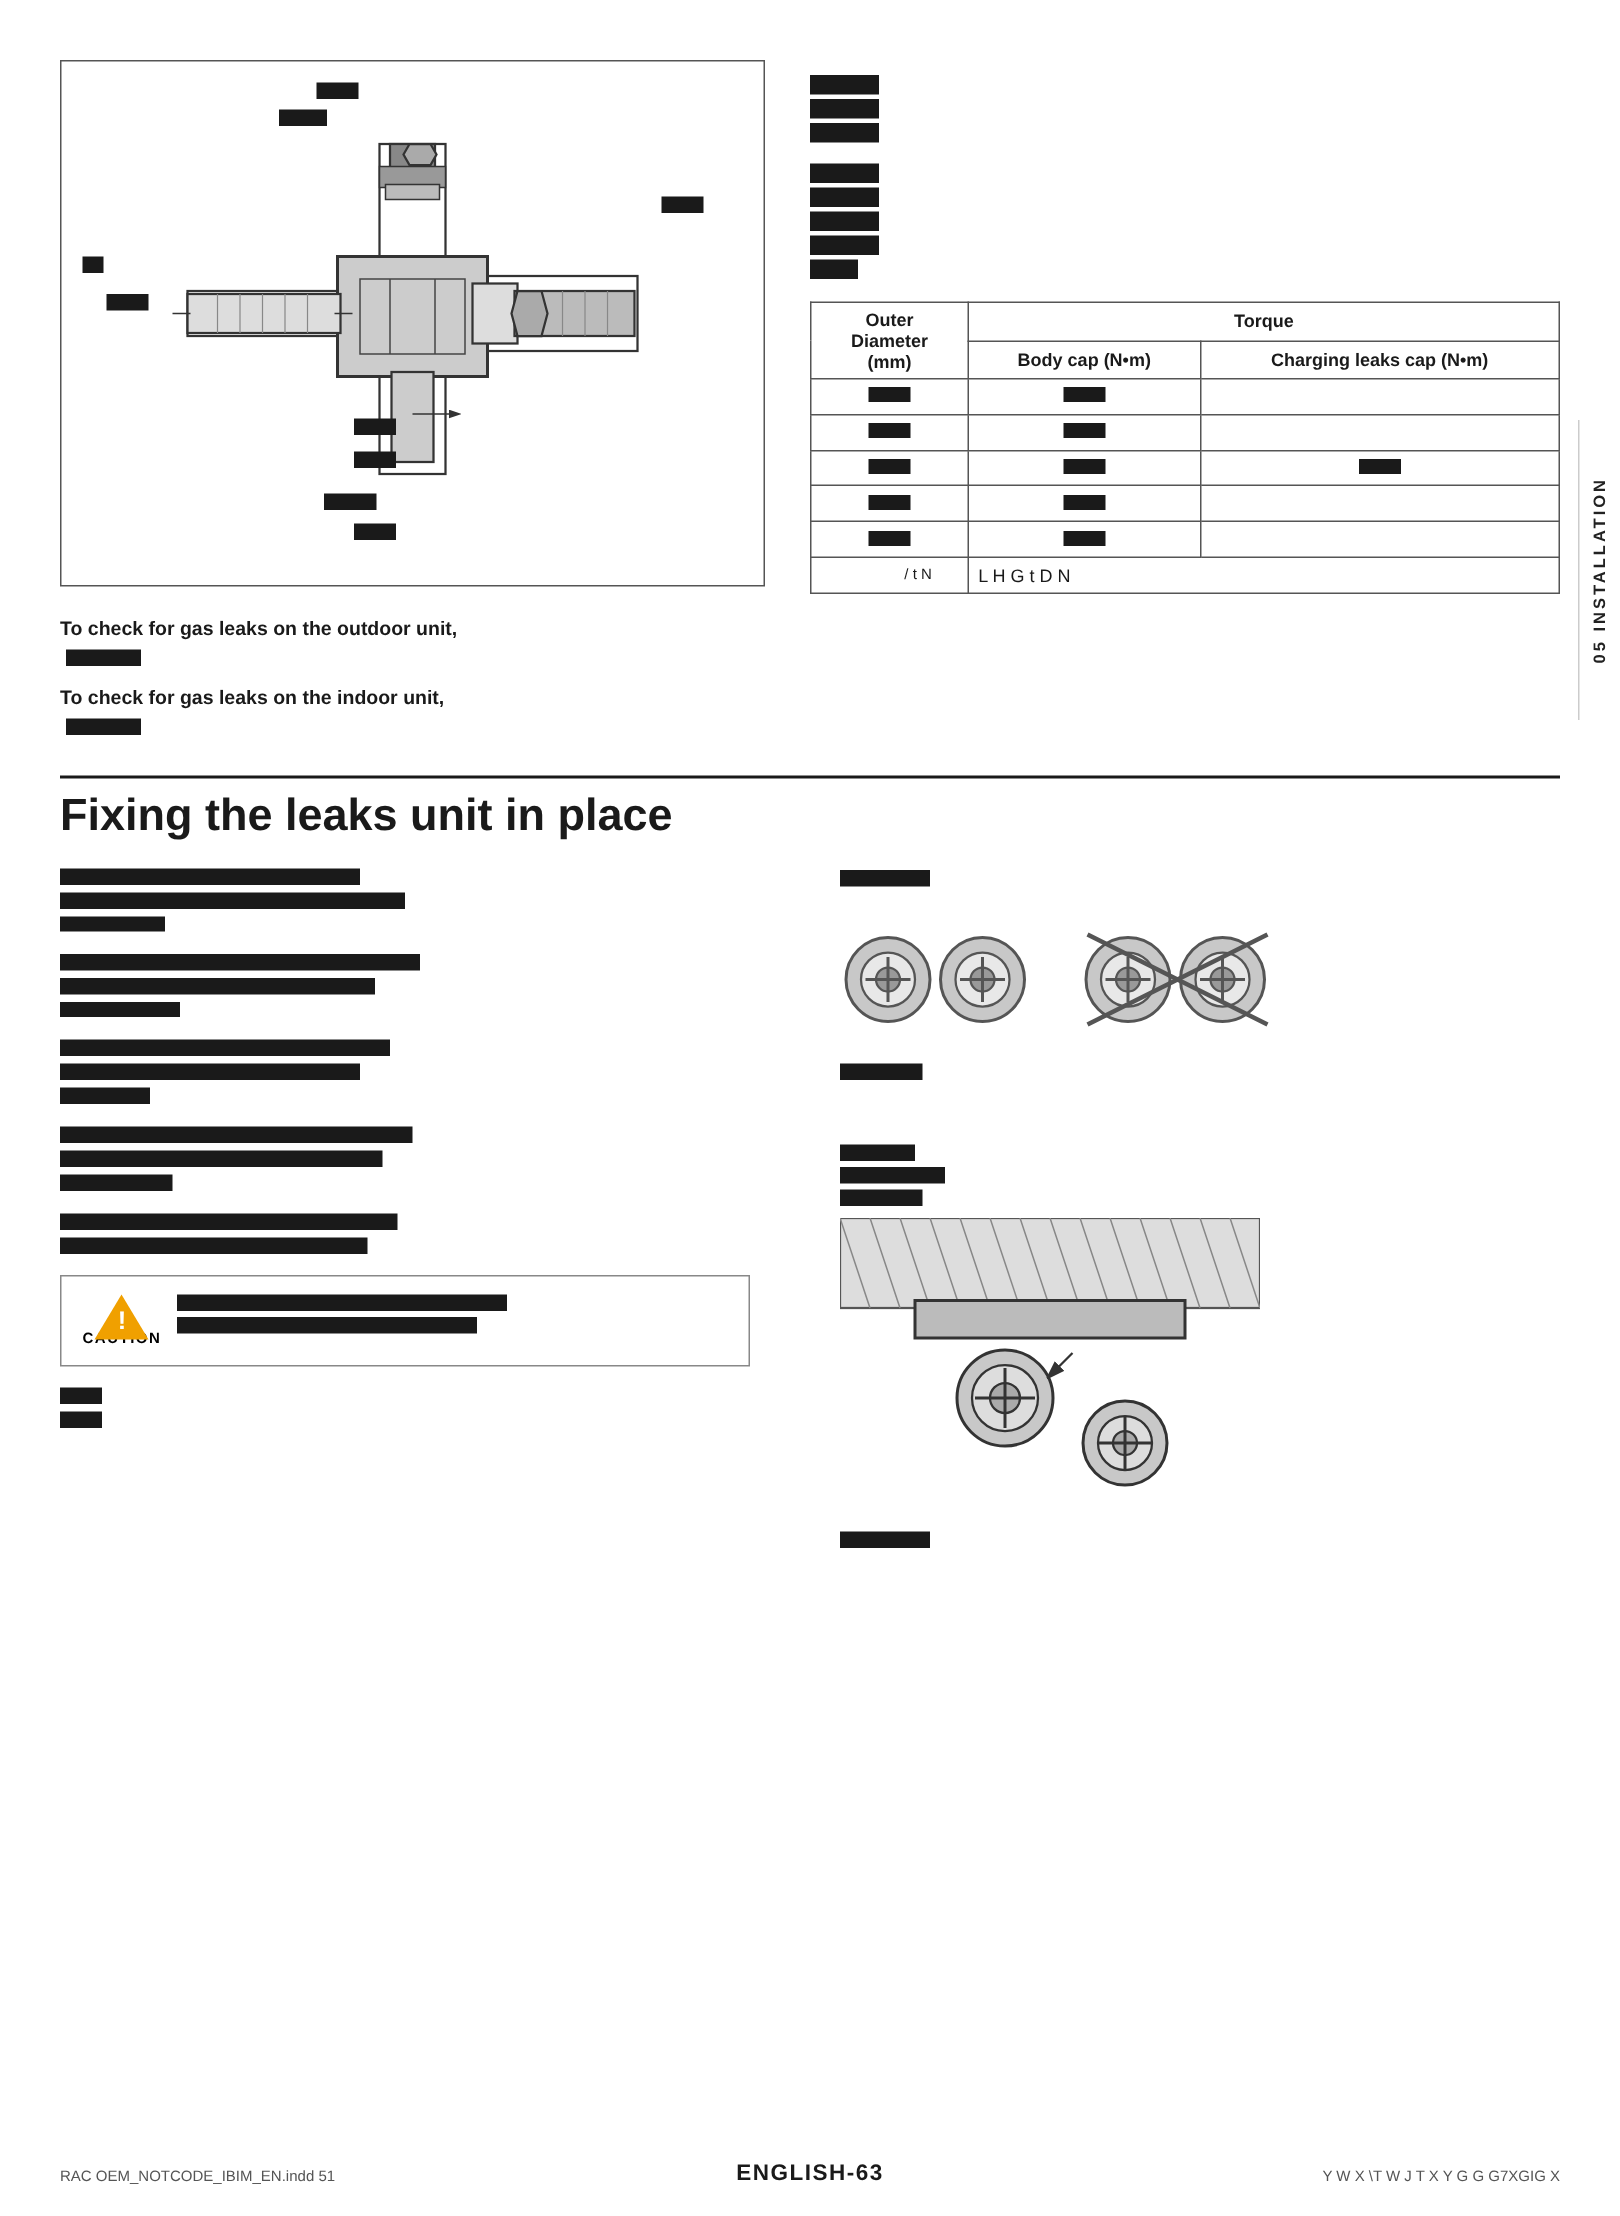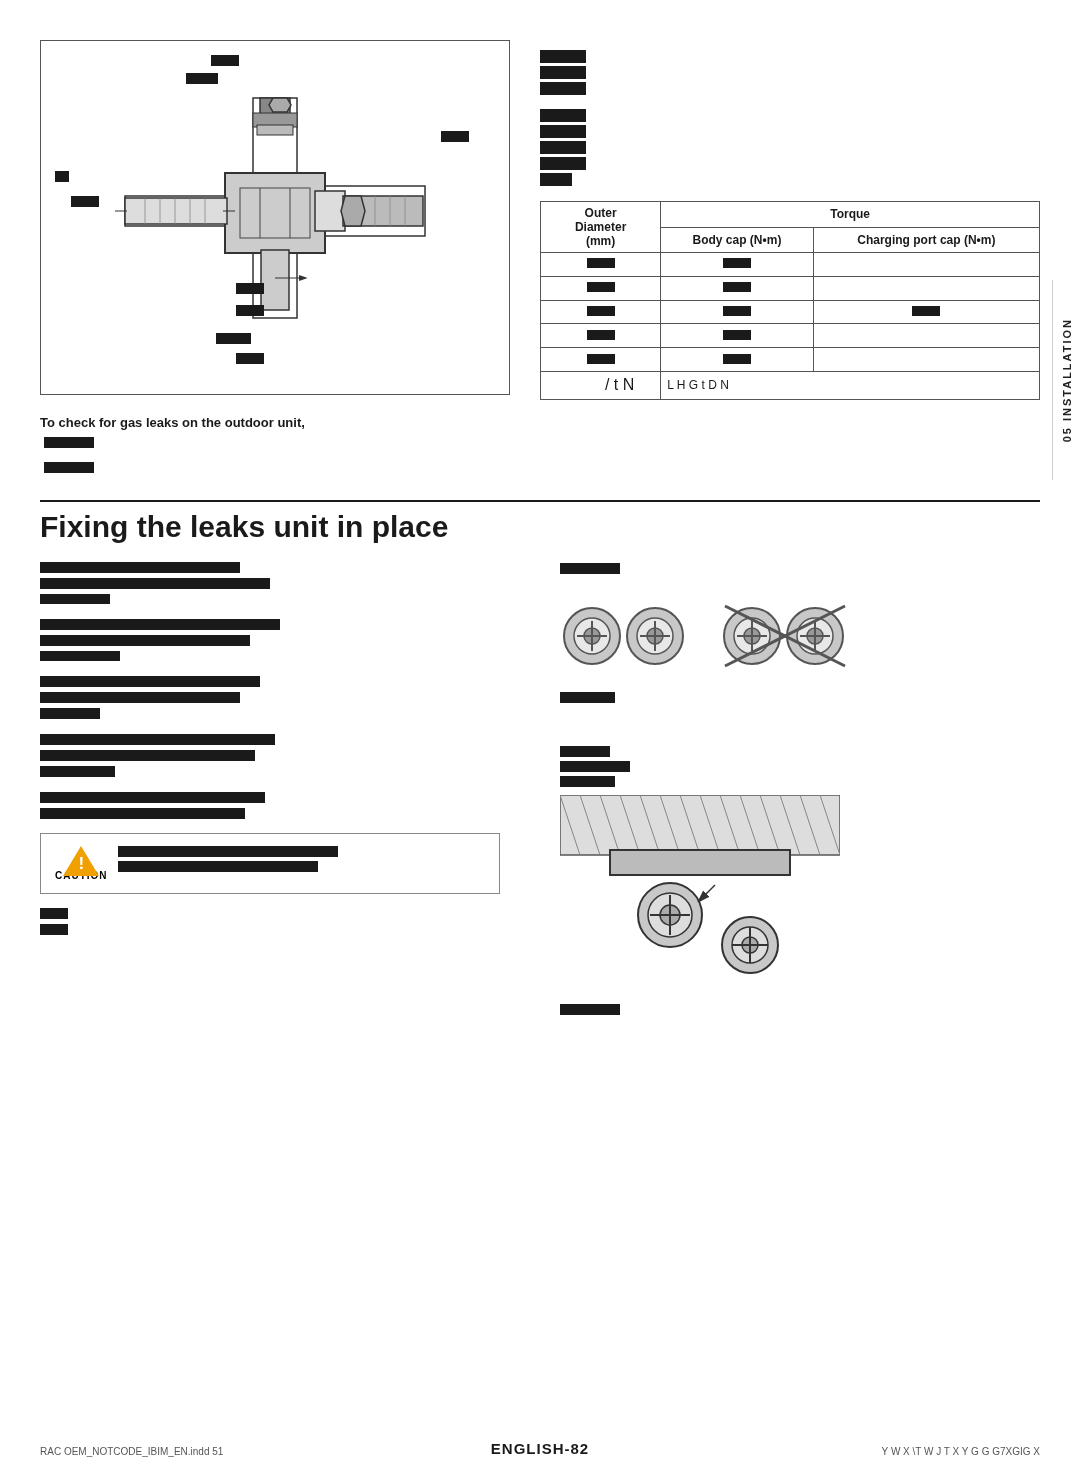--- a/index.html
+++ b/index.html
@@ -402,21 +402,21 @@
       <table class="torque-table">
         <thead>
           <tr>
             <th rowspan="2">
               Outer<br>Diameter<br>(mm)
             </th>
             <th colspan="2" class="col-header">Torque</th>
           </tr>
           <tr>
             <th>Body cap (N•m)</th>
-            <th>Charging port cap (N•m)</th>
+            <th>Charging leaks cap (N•m)</th>
           </tr>
         </thead>
         <tbody>
           <tr>
             <td><span class="redacted" style="width:28px;height:10px;"></span></td>
             <td><span class="redacted" style="width:28px;height:10px;"></span></td>
             <td></td>
           </tr>
           <tr>
             <td><span class="redacted" style="width:28px;height:10px;"></span></td>
@@ -432,34 +432,37 @@
             <td><span class="redacted" style="width:28px;height:10px;"></span></td>
             <td><span class="redacted" style="width:28px;height:10px;"></span></td>
             <td></td>
           </tr>
           <tr>
             <td><span class="redacted" style="width:28px;height:10px;"></span></td>
             <td><span class="redacted" style="width:28px;height:10px;"></span></td>
             <td></td>
           </tr>
           <tr>
-            <td style="text-align:center; font-size:16px;padding-left:44px;">/ t N</td>
+            <td style="text-align:center; font-size:10px;padding-left:44px;">/ t N</td>
             <td colspan="2" style="text-align:left; font-size:12px;">L H G t D N</td>
           </tr>
         </tbody>
       </table>
     </div>
   </div>
 
   <div class="below-diagram">
     <div class="note-line">
       <span>To check for gas leaks on the outdoor unit,</span>
     </div>
     <div style="margin-bottom:10px; margin-left:4px;">
       <span class="redacted" style="width:50px;height:11px;display:inline-block;"></span>
+    </div>
+    <div class="note-line">
+      <span>To check for gas leaks on the indoor unit,</span>
     </div>
     <div style="margin-left:4px; margin-top:4px;">
       <span class="redacted" style="width:50px;height:11px;display:inline-block;"></span>
     </div>
   </div>
 
   <hr class="section-divider">
   <div class="section-title">Fixing the leaks unit in place</div>
 
   <div class="lower-section">
@@ -646,18 +649,18 @@
 
         
         <div style="display:flex; flex-direction:column; gap:4px; margin-top:6px;">
           <span class="redacted" style="width:60px;height:11px;display:inline-block;"></span>
         </div>
       </div>
     </div>
   </div>
 
   <div class="page-footer">
-    <span class="footer-center">ENGLISH-82</span>
+    <span class="footer-center">ENGLISH-63</span>
     <span class="footer-file">RAC OEM_NOTCODE_IBIM_EN.indd   51</span>
     <span class="footer-code">Y W X \T W J T X Y G G G7XGIG X</span>
   </div>
 
 </div>
 
 </body></html>

